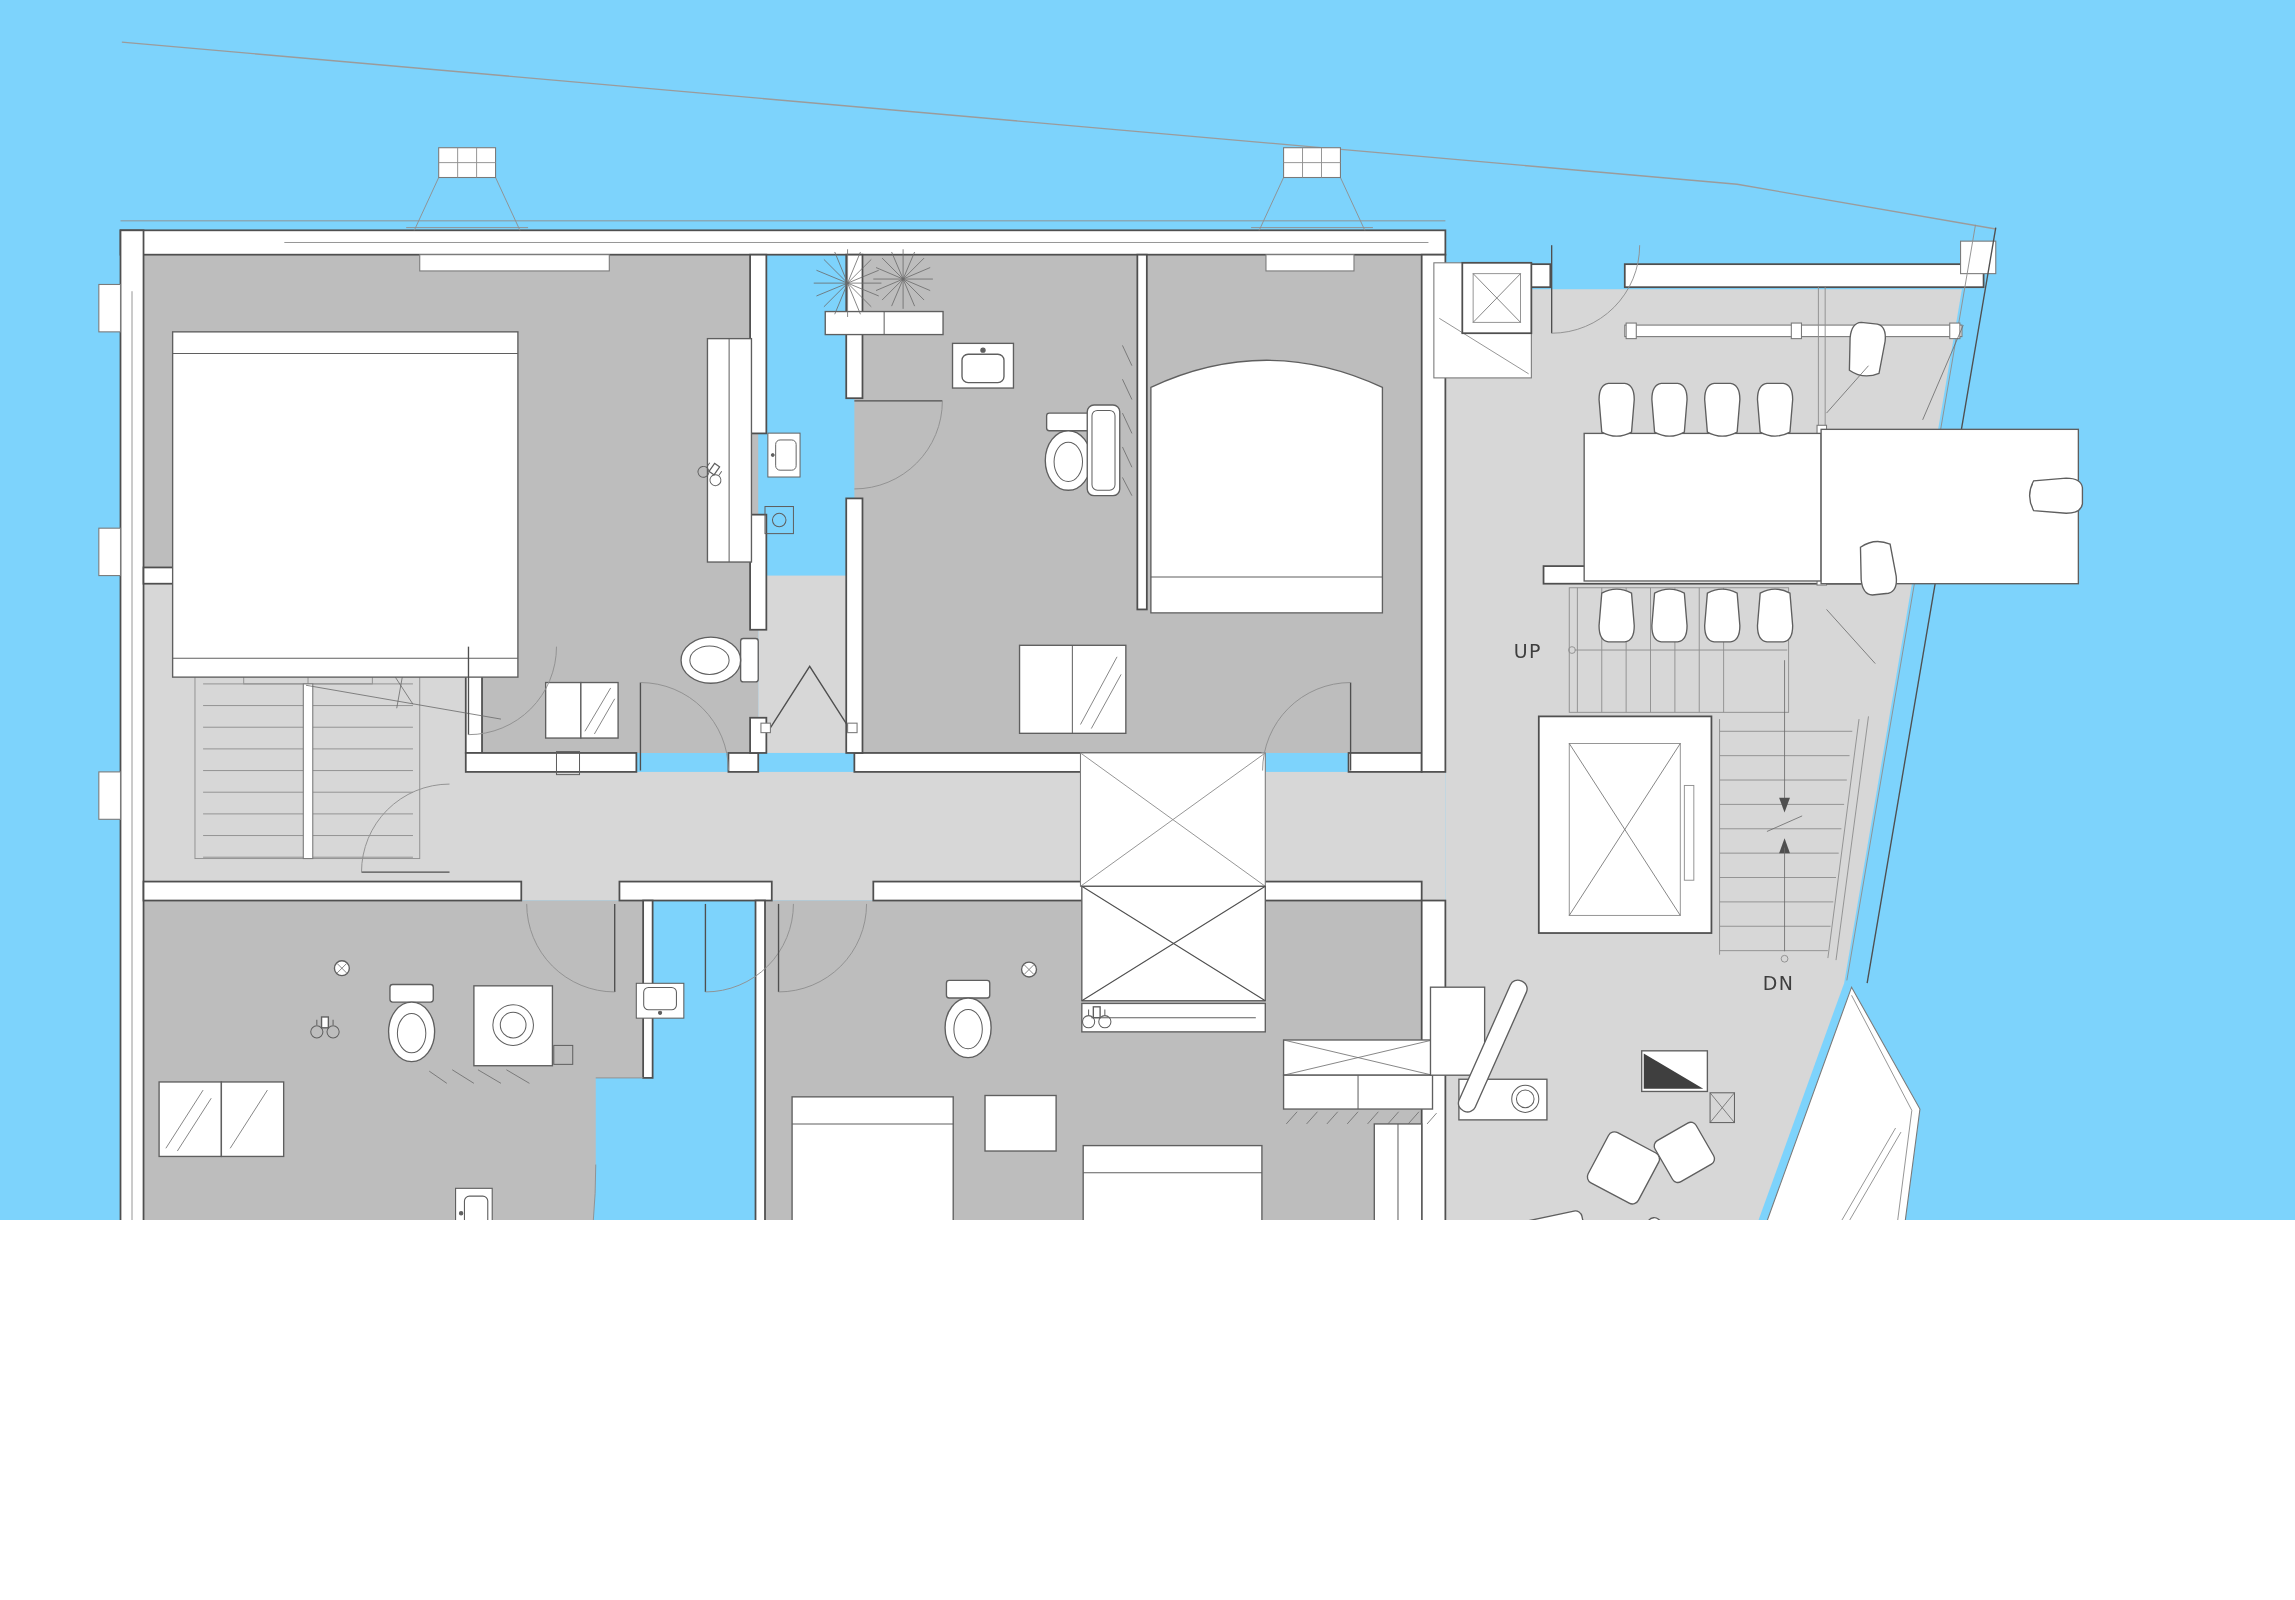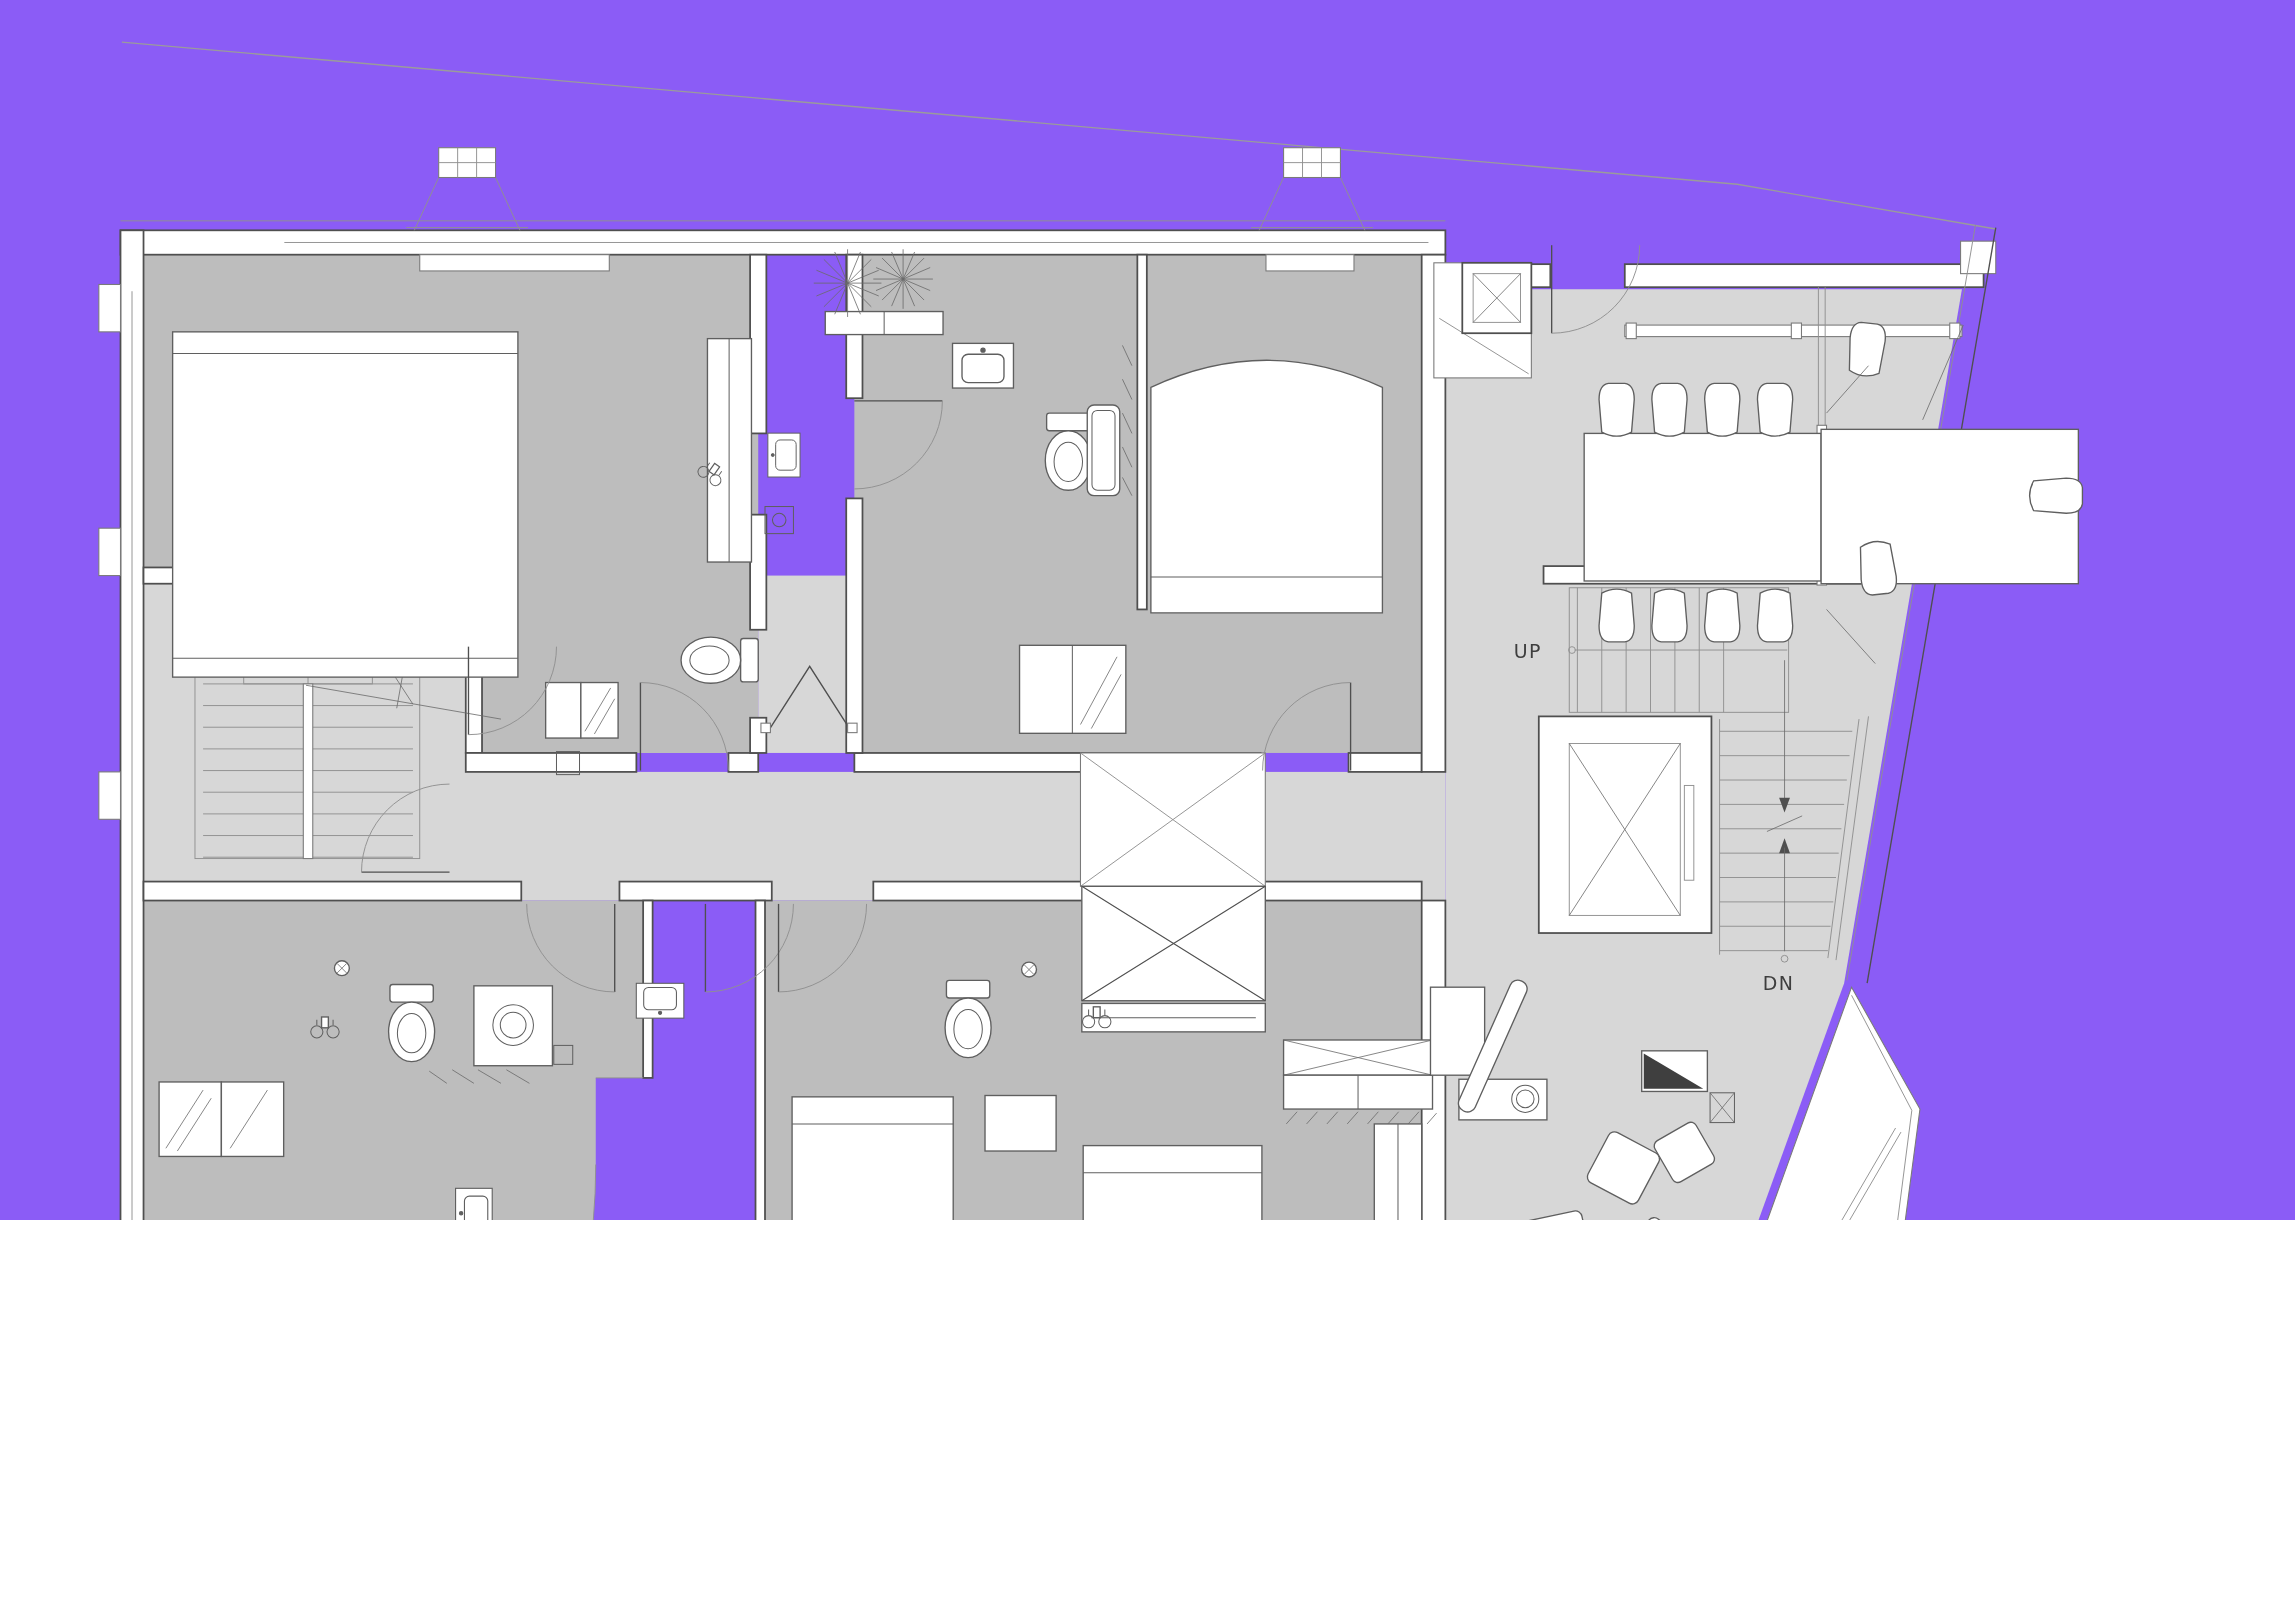--- a/index.html
+++ b/index.html
@@ -1,17 +1,17 @@
 <!DOCTYPE html>
 <html style="font-size:10.8px"><head>
 <meta charset="utf-8">
 <title>Floor Plan</title>
 <style>
   html,body{margin:0;padding:0;background:#ffffff;}
-  .stage{position:relative;width:2295px;height:1220px;background:#8b5cf6;overflow:hidden;
+  .stage{position:relative;width:2295px;height:1220px;background:#7dd3fc;overflow:hidden;
          font-family:"DejaVu Sans",sans-serif;}
   svg{position:absolute;left:0;top:0;}
   .wall{fill:#ffffff;stroke:#4f4f4f;stroke-width:2.6;}
   .wallthin{fill:#ffffff;stroke:#7a7a7a;stroke-width:1.6;}
   .line{stroke:#4f4f4f;stroke-width:2;fill:none;}
   .thin{stroke:#909090;stroke-width:1.4;fill:none;}
   .xline{stroke:#6a6a6a;stroke-width:1.2;fill:none;}
   .fix{fill:#ffffff;stroke:#5f5f5f;stroke-width:2;}
   .fix2{fill:none;stroke:#5f5f5f;stroke-width:1.5;}
   .site{stroke:#9b9b9b;stroke-width:2;fill:none;}

